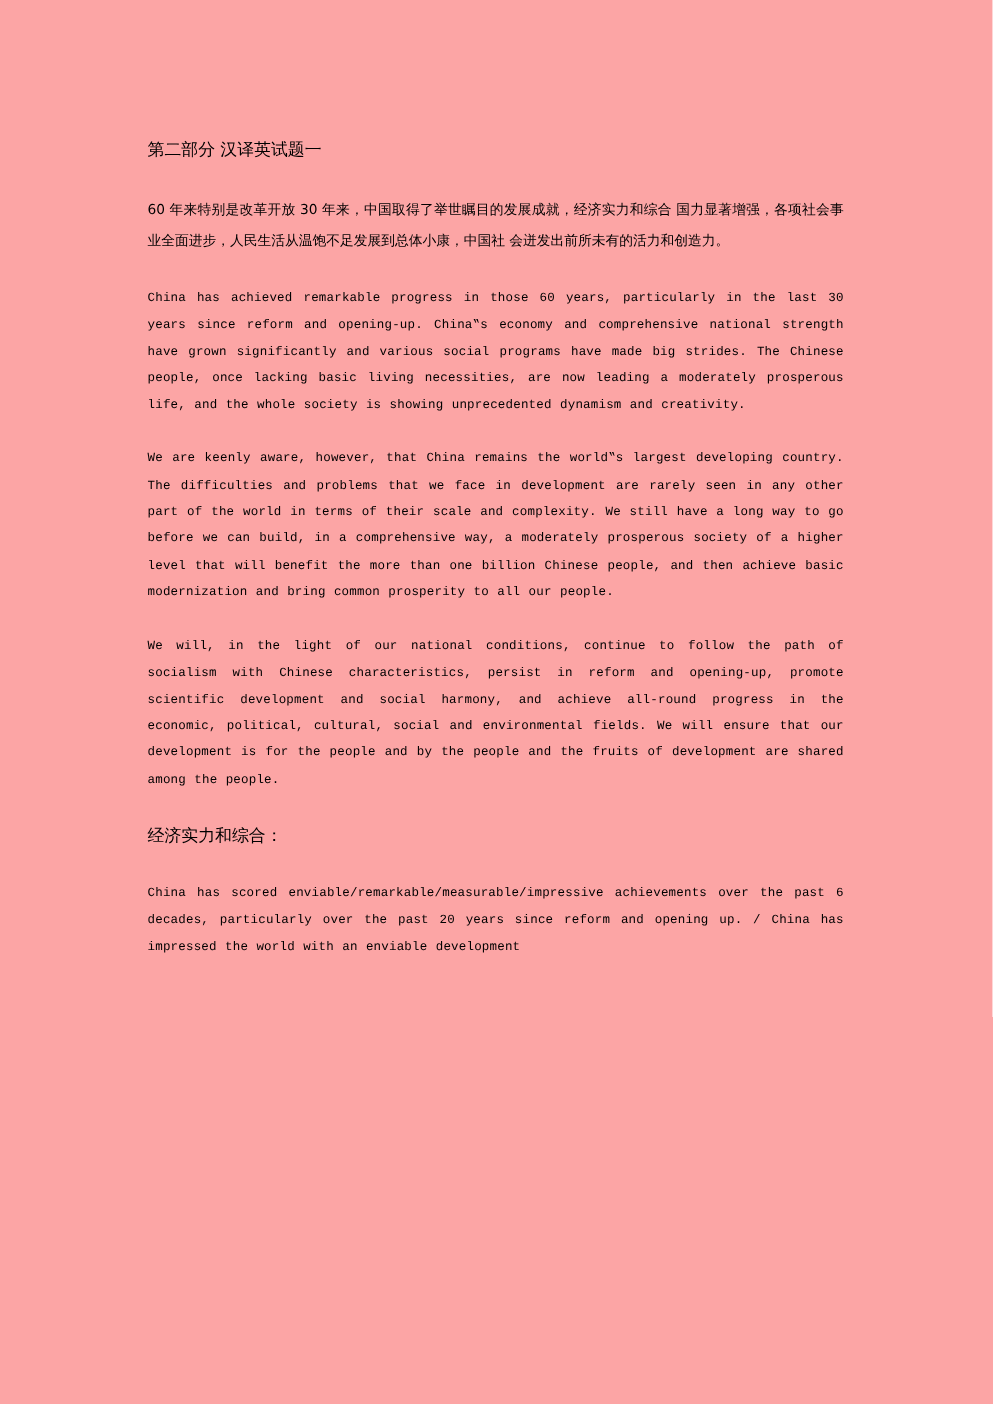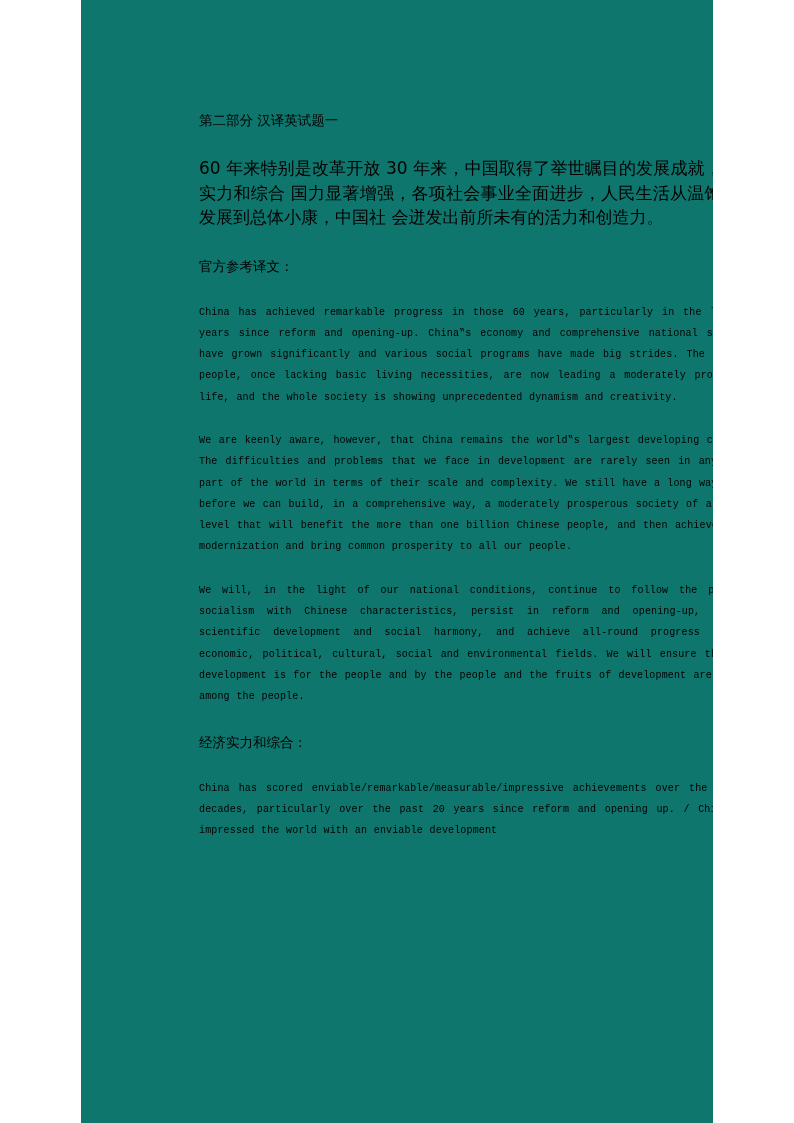--- a/index.html
+++ b/index.html
@@ -2,23 +2,23 @@
 <html><head>
 <meta charset="utf-8">
 <style>
   html, body {
     margin: 0;
     padding: 0;
     background: #ffffff;
   }
   .page {
     position: relative;
-    width: 632px;
+    width: 794px;
     height: 1123px;
-    background: #0f766e;
+    background: #fca5a5;
     margin: 0 auto;
     overflow: hidden;
     box-sizing: border-box;
   }
   .content {
     position: absolute;
     left: 118px;
     top: 108px;
     width: 557px;
   }
@@ -28,21 +28,21 @@
     font-family: "DejaVu Sans", "Liberation Sans", sans-serif;
     font-size: 13.5px;
     line-height: 24px;
     color: #000000;
     text-align: left;
     white-space: pre-wrap;
     margin: 0 0 24px 0;
   }
   .zh-para {
     font-family: "DejaVu Sans", "Liberation Sans", sans-serif;
-    font-size: 17px;
+    font-size: 11px;
     line-height: 24.5px;
     color: #000000;
     text-align: justify;
     text-justify: inter-character;
     white-space: pre-wrap;
     margin: 0 0 24px 0;
   }
   .zh-head {
     font-family: "DejaVu Sans", "Liberation Sans", sans-serif;
     font-size: 13.5px;
@@ -74,21 +74,20 @@
 
 <div class="page">
   <div class="content">
 
     <p class="zh-title">第二部分 汉译英试题一</p>
 
     <p class="zh-para">60 年来特别是改革开放 30 年来，中国取得了举世瞩目的发展成就，经济实力和综合 国力显著增强，各项社会事业全面进步，人民生活从温饱不足发展到总体小康，中国社 会迸发出前所未有的活力和创造力。</p>
 
 
 
-    <p class="zh-head">官方参考译文：</p>
 
     <p class="en-para">China has achieved remarkable progress in those 60 years, particularly in the last 30 years since reform and opening-up. China‟s economy and comprehensive national strength have grown significantly and various social programs have made big strides. The Chinese people, once lacking basic living necessities, are now leading a moderately prosperous life, and the whole society is showing unprecedented dynamism and creativity.</p>
 
     <p class="en-para">We are keenly aware, however, that China remains the world‟s largest developing country. The difficulties and problems that we face in development are rarely seen in any other part of the world in terms of their scale and complexity. We still have a long way to go before we can build, in a comprehensive way, a moderately prosperous society of a higher level that will benefit the more than one billion Chinese people, and then achieve basic modernization and bring common prosperity to all our people.</p>
 
     <p class="en-para">We will, in the light of our national conditions, continue to follow the path of socialism with Chinese characteristics, persist in reform and opening-up, promote scientific development and social harmony, and achieve all-round progress in the economic, political, cultural, social and environmental fields. We will ensure that our development is for the people and by the people and the fruits of development are shared among the people.</p>
 
     <p class="zh-head">经济实力和综合：</p>
 
     <p class="en-para">China has scored enviable/remarkable/measurable/impressive achievements over the past 6 decades, particularly over the past 20 years since reform and opening up. / China has impressed the world with an enviable development</p>

